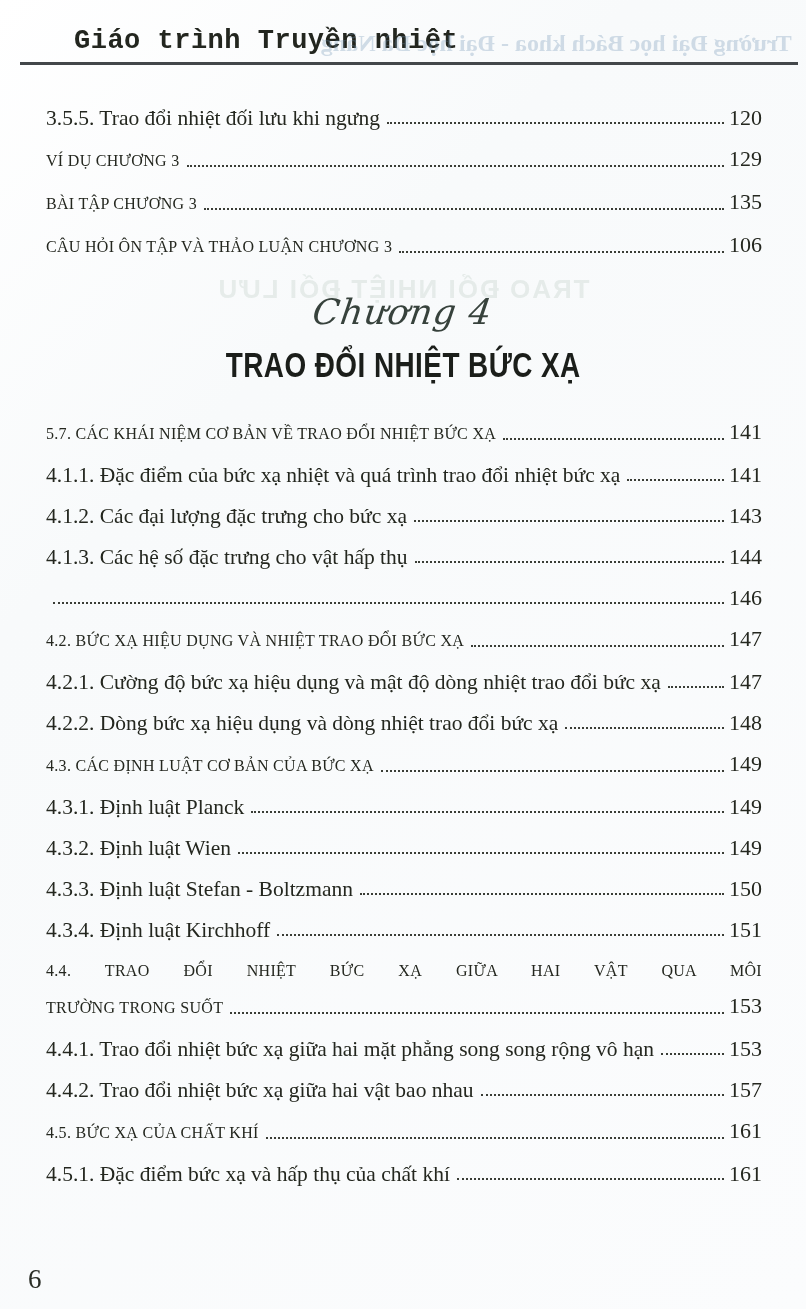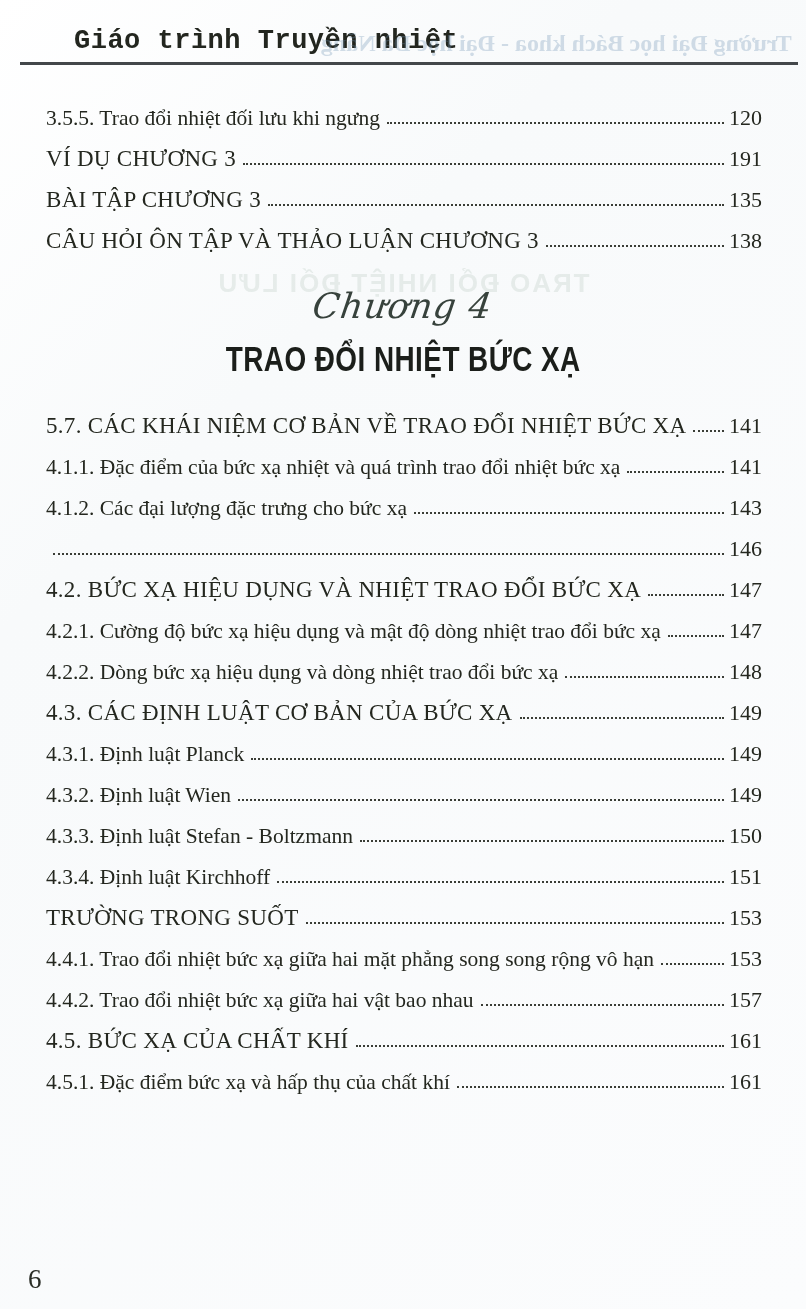--- a/index.html
+++ b/index.html
@@ -47,21 +47,21 @@
   .toc-top { margin-top: 38px; }
   .toc-chapter { margin-top: 0; }
   .toc-row {
     display: flex;
     align-items: baseline;
     line-height: 30px;
     margin-bottom: 11px;
   }
   .toc-row.sub .toc-label { font-size: 21.5px; }
   .toc-row.section .toc-label {
-    font-size: 23px;
+    font-size: 16px;
     letter-spacing: 0.3px;
   }
   .toc-label { white-space: nowrap; color: #24271f; }
   .toc-dots {
     flex: 1 1 8px;
     min-width: 8px;
     height: 0;
     border-bottom: 2.4px dotted #3a3d36;
     align-self: flex-end;
     margin: 0 5px 9px 7px;
@@ -144,31 +144,31 @@
 
   <div class="toc toc-top" id="toc-top">
       <div class="toc-row sub">
         <span class="toc-label">3.5.5. Trao đổi nhiệt đối lưu khi ngưng</span>
         <span class="toc-dots"></span>
         <span class="toc-page">120</span>
       </div>
       <div class="toc-row section">
         <span class="toc-label">VÍ DỤ CHƯƠNG 3</span>
         <span class="toc-dots"></span>
-        <span class="toc-page">191</span>
+        <span class="toc-page">129</span>
       </div>
       <div class="toc-row section">
         <span class="toc-label">BÀI TẬP CHƯƠNG 3 </span>
         <span class="toc-dots"></span>
         <span class="toc-page">135</span>
       </div>
       <div class="toc-row section">
         <span class="toc-label">CÂU HỎI ÔN TẬP VÀ THẢO LUẬN CHƯƠNG 3</span>
         <span class="toc-dots"></span>
-        <span class="toc-page">138</span>
+        <span class="toc-page">106</span>
       </div>
     </div>
 
   <div class="chapter-heading">
     <span class="chapter-ghost">TRAO ĐỔI NHIỆT ĐỐI LƯU</span>
     <div>
       <span class="chapter-script">Chương 4</span>
     </div>
     <div class="chapter-title">
       <span>TRAO ĐỔI NHIỆT BỨC XẠ</span>
@@ -185,20 +185,25 @@
         <span class="toc-label">4.1.1. Đặc điểm của bức xạ nhiệt và quá trình trao đổi nhiệt bức xạ</span>
         <span class="toc-dots"></span>
         <span class="toc-page">141</span>
       </div>
       <div class="toc-row sub">
         <span class="toc-label">4.1.2. Các đại lượng đặc trưng cho bức xạ</span>
         <span class="toc-dots"></span>
         <span class="toc-page">143</span>
       </div>
       <div class="toc-row sub">
+        <span class="toc-label">4.1.3. Các hệ số đặc trưng cho vật hấp thụ</span>
+        <span class="toc-dots"></span>
+        <span class="toc-page">144</span>
+      </div>
+      <div class="toc-row sub">
         <span class="toc-dots"></span>
         <span class="toc-page">146</span>
       </div>
       <div class="toc-row section">
         <span class="toc-label">4.2. BỨC XẠ HIỆU DỤNG VÀ NHIỆT TRAO ĐỔI BỨC XẠ</span>
         <span class="toc-dots"></span>
         <span class="toc-page">147</span>
       </div>
       <div class="toc-row sub">
         <span class="toc-label">4.2.1. Cường độ bức xạ hiệu dụng và mật độ dòng nhiệt trao đổi bức xạ</span>
@@ -228,20 +233,23 @@
       <div class="toc-row sub">
         <span class="toc-label">4.3.3. Định luật Stefan - Boltzmann</span>
         <span class="toc-dots"></span>
         <span class="toc-page">150</span>
       </div>
       <div class="toc-row sub">
         <span class="toc-label">4.3.4. Định luật Kirchhoff</span>
         <span class="toc-dots"></span>
         <span class="toc-page">151</span>
       </div>
+      <div class="toc-row section justify">
+        <span class="toc-label">4.4. TRAO ĐỔI NHIỆT BỨC XẠ GIỮA HAI VẬT QUA MÔI</span>
+      </div>
       <div class="toc-row section">
         <span class="toc-label">TRƯỜNG TRONG SUỐT </span>
         <span class="toc-dots"></span>
         <span class="toc-page">153</span>
       </div>
       <div class="toc-row sub">
         <span class="toc-label">4.4.1. Trao đổi nhiệt bức xạ giữa hai mặt phẳng song song rộng vô hạn </span>
         <span class="toc-dots"></span>
         <span class="toc-page">153</span>
       </div>

